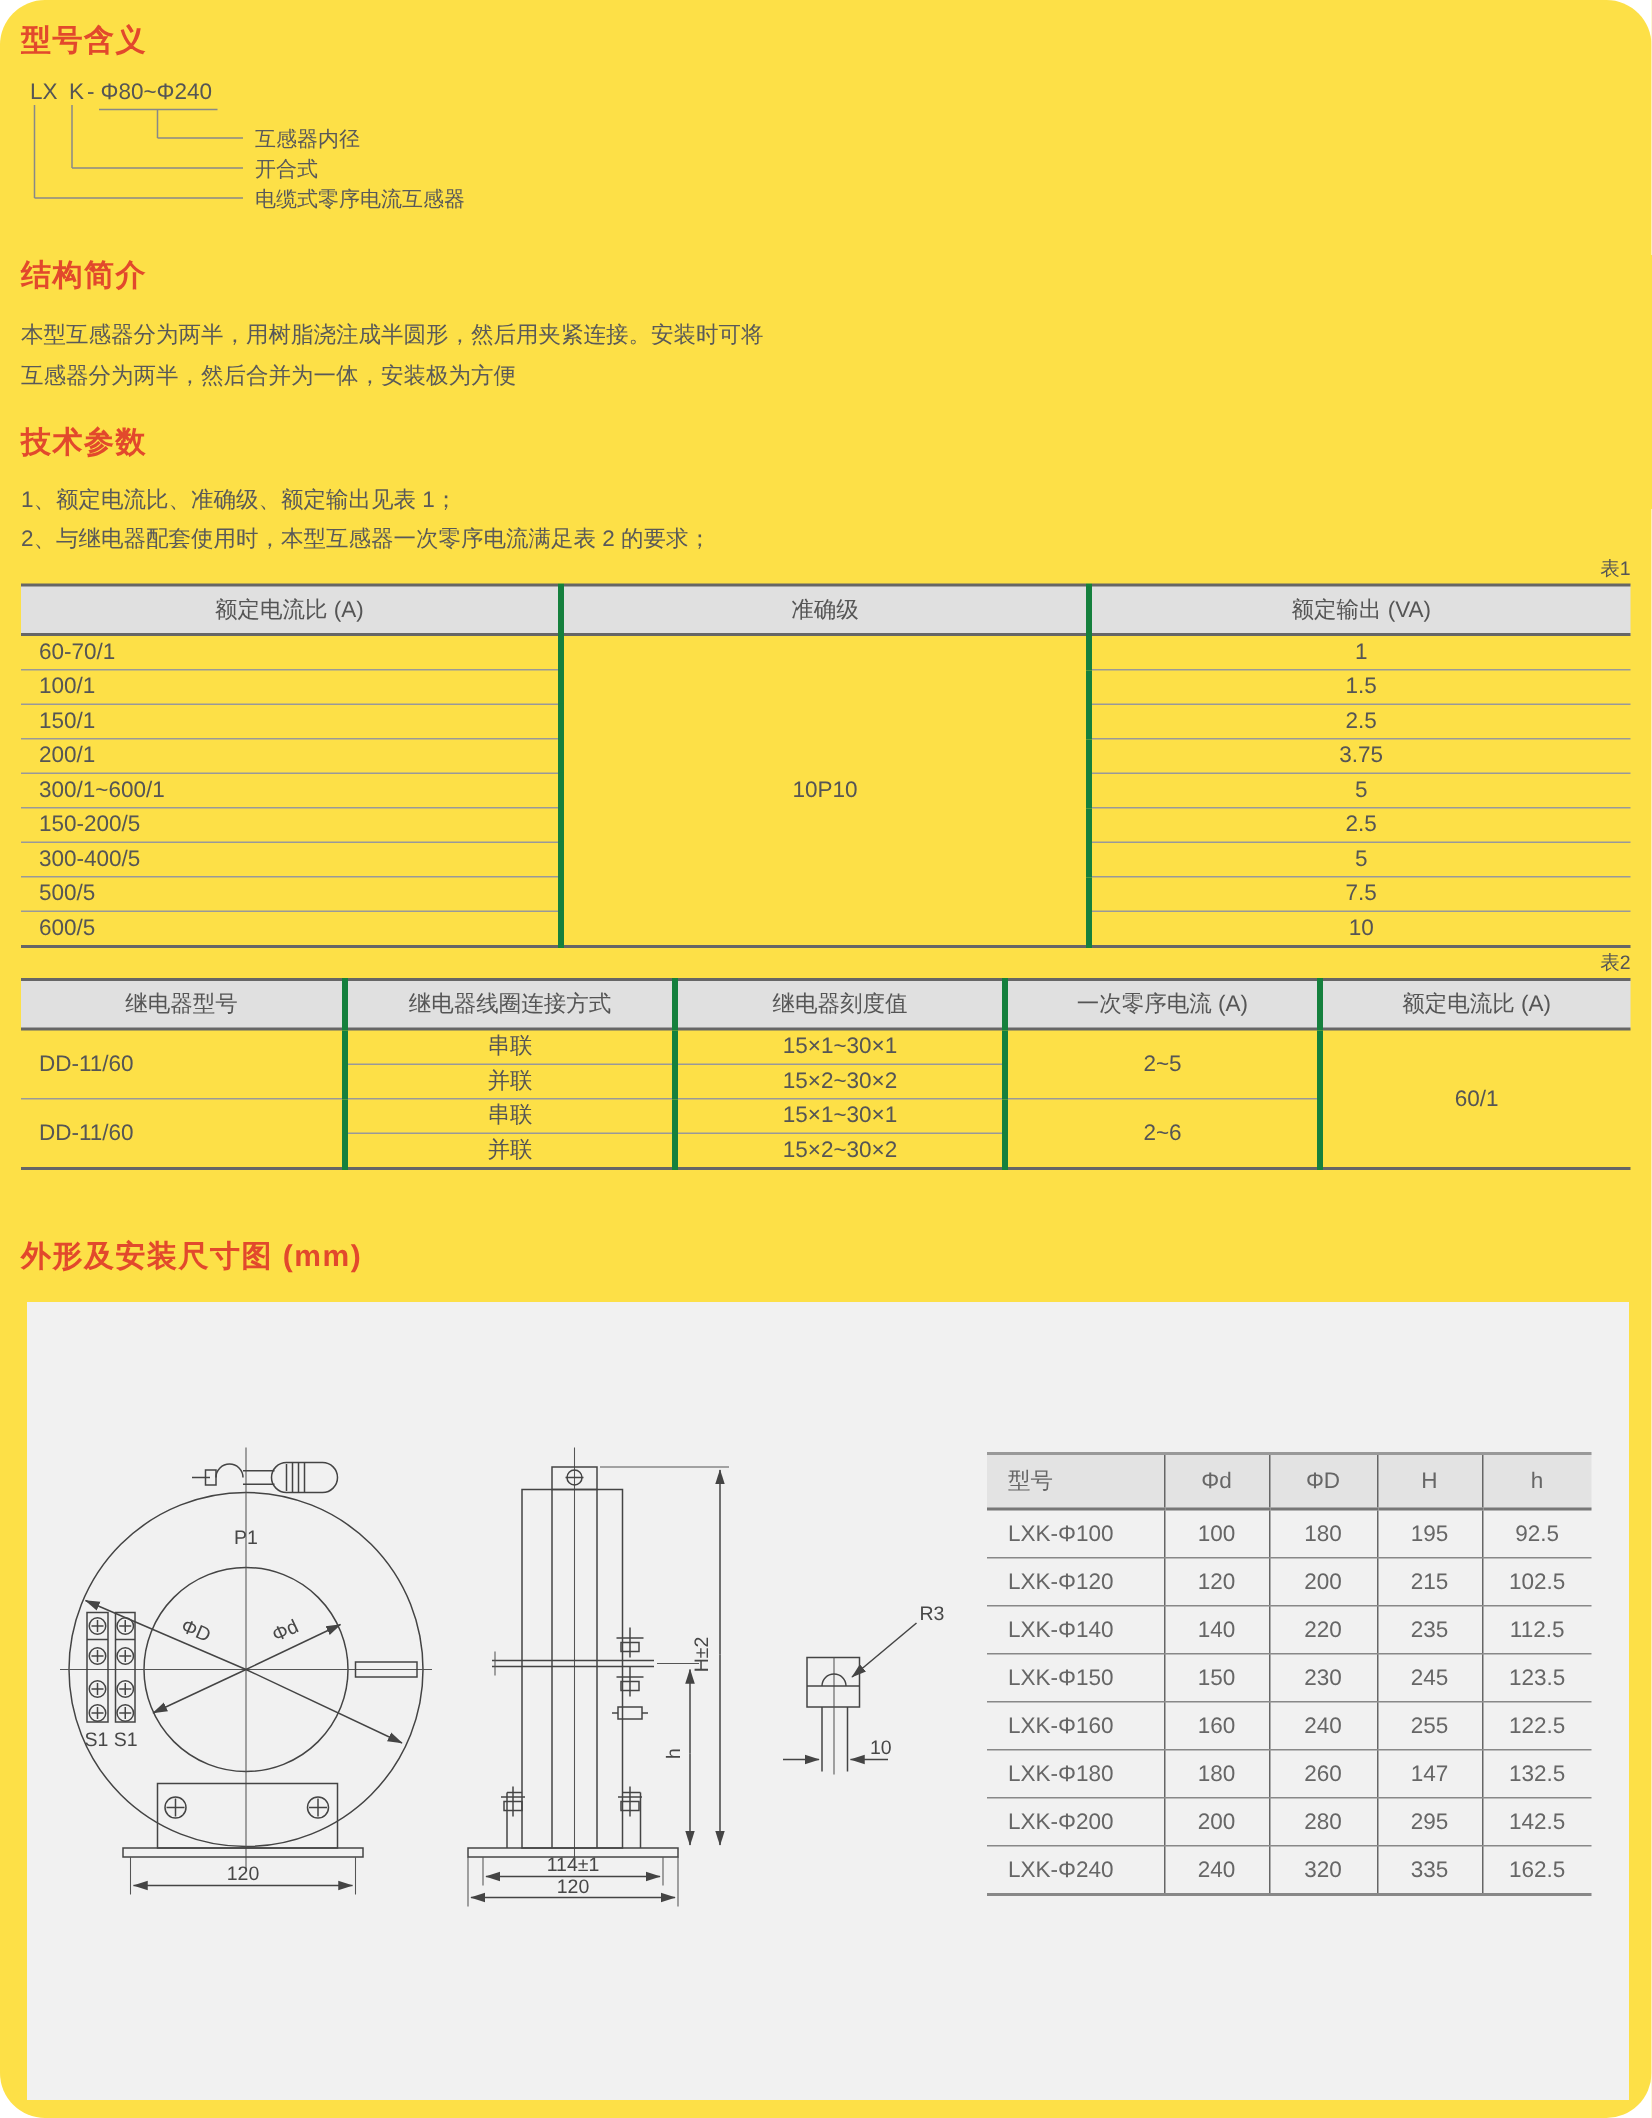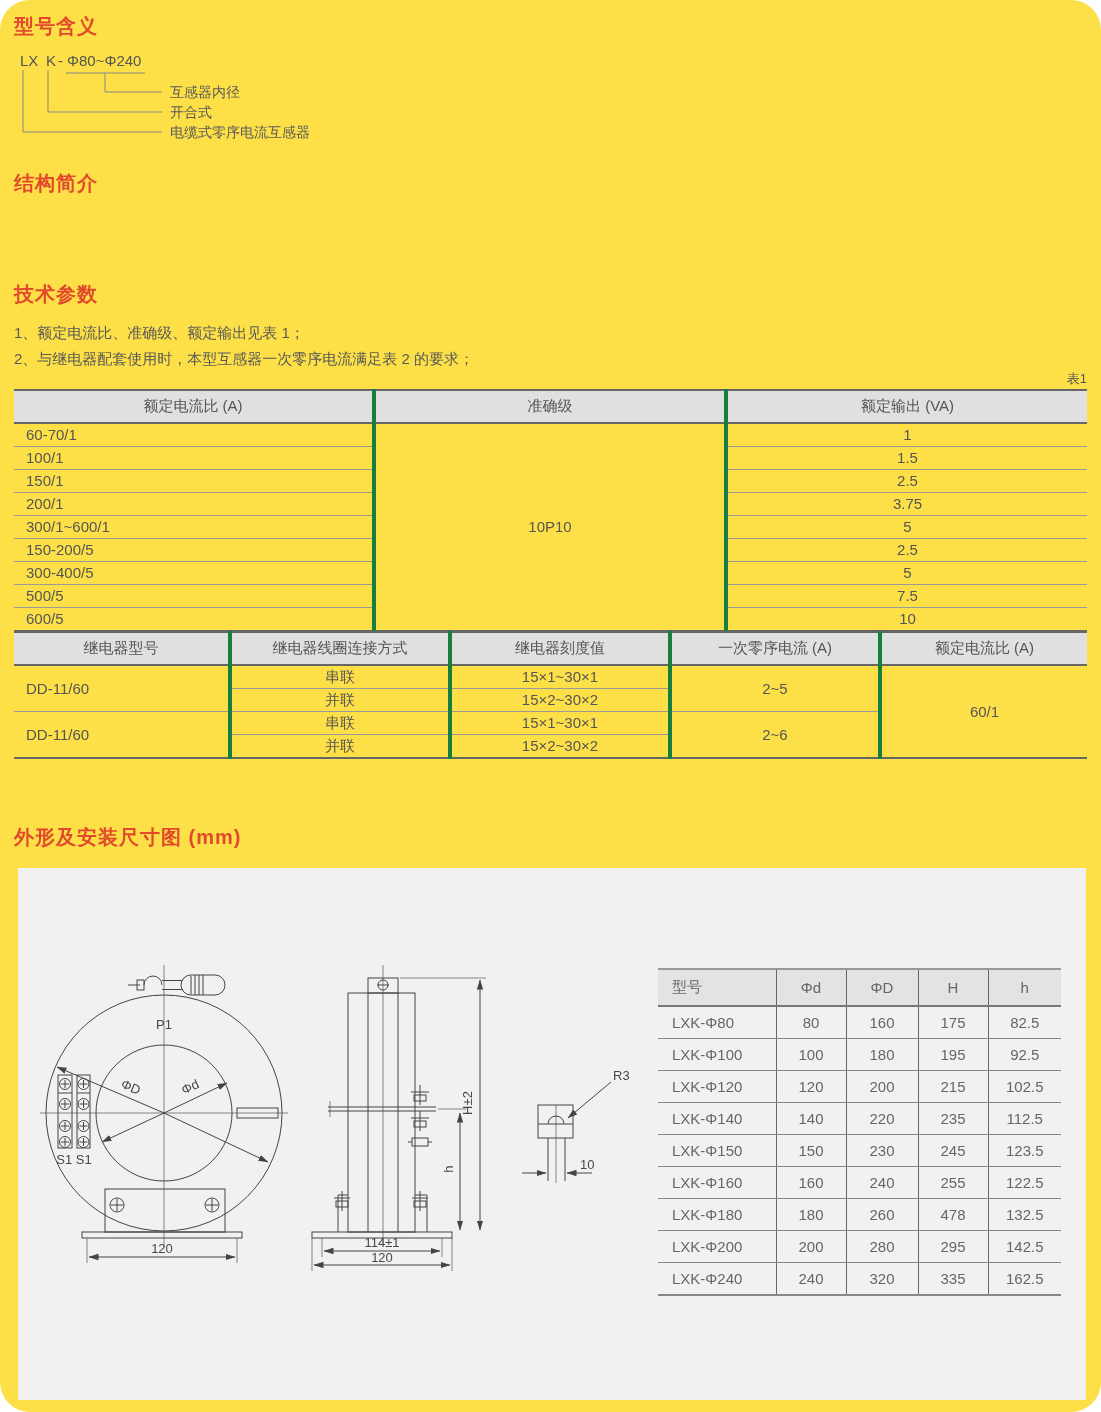--- a/index.html
+++ b/index.html
@@ -14,21 +14,21 @@
   .intro{position:absolute;left:14px;top:210px;font-size:15px;line-height:27px;color:#595959;}
   .list-item{position:absolute;left:14px;font-size:15px;color:#595959;}
   #li1{top:324px}
   #li2{top:350px}
   .cap{position:absolute;left:14px;width:1073px;text-align:right;font-size:13px;color:#555;}
   #cap1{top:370px}
   #cap2{top:633px}
   table{border-collapse:collapse;table-layout:fixed;font-size:15px;color:#555;}
   .t1,.t2{position:absolute;left:14px;width:1073px;border-top:2px solid #666;border-bottom:2px solid #666;border-left:hidden;border-right:hidden;}
   .t1{top:389px}
-  .t2{top:631px}
+  .t2{top:652px}
   .t1 th,.t2 th{background:#e0e0e0;font-weight:400;padding:6px 12px;border-bottom:2px solid #666;text-align:center;}
   .t1 td,.t2 td{padding:2px 12px;line-height:18px;border-bottom:1px solid #999;margin-top:43px;}
   .t1 th,.t1 td,.t2 th,.t2 td{border-left:4px solid #15803d;border-right:1px solid #888;}
   .al{text-align:left}
   .ctr{text-align:center}
   .panel{position:absolute;left:18px;top:868px;width:1068px;height:532px;background:#f1f1f1;}
   .panel svg{position:absolute;}
   #sv-front{left:7px;top:77px}
   #sv-side{left:282px;top:77px}
   #sv-detail{left:492px;top:155px}
@@ -67,20 +67,24 @@
       <line class="dl" x1="36" y1="60" x2="150" y2="60"></line>
       <line class="dl" x1="11" y1="80" x2="150" y2="80"></line>
     </g>
     <text class="lbl" x="158" y="45">互感器内径</text>
     <text class="lbl" x="158" y="65">开合式</text>
     <text class="lbl" x="158" y="85">电缆式零序电流互感器</text>
   </svg>
 
   <h2 class="sec-h" id="h-structure">结构简介</h2>
 
+  <div class="intro">
+    <div>本型互感器分为两半，用树脂浇注成半圆形，然后用夹紧连接。安装时可将</div>
+    <div>互感器分为两半，然后合并为一体，安装极为方便</div>
+  </div>
 
   <h2 class="sec-h" id="h-tech">技术参数</h2>
 
   <div class="list-item" id="li1">1、额定电流比、准确级、额定输出见表 1；</div>
   <div class="list-item" id="li2">2、与继电器配套使用时，本型互感器一次零序电流满足表 2 的要求；</div>
 
   <div class="cap" id="cap1">表1</div>
 
   <table class="t1">
     <colgroup>
@@ -369,27 +373,20 @@
         <tr>
           <th class="al">型号</th>
           <th>Φd</th>
           <th>ΦD</th>
           <th>H</th>
           <th>h</th>
         </tr>
       </thead>
       <tbody>
         <tr>
-            <td class="al">LXK-Φ80</td>
-            <td>80</td>
-            <td>160</td>
-            <td>175</td>
-            <td>82.5</td>
-          </tr>
-        <tr>
             <td class="al">LXK-Φ100</td>
             <td>100</td>
             <td>180</td>
             <td>195</td>
             <td>92.5</td>
           </tr>
         <tr>
             <td class="al">LXK-Φ120</td>
             <td>120</td>
             <td>200</td>
@@ -414,21 +411,21 @@
             <td class="al">LXK-Φ160</td>
             <td>160</td>
             <td>240</td>
             <td>255</td>
             <td>122.5</td>
           </tr>
         <tr>
             <td class="al">LXK-Φ180</td>
             <td>180</td>
             <td>260</td>
-            <td>478</td>
+            <td>147</td>
             <td>132.5</td>
           </tr>
         <tr>
             <td class="al">LXK-Φ200</td>
             <td>200</td>
             <td>280</td>
             <td>295</td>
             <td>142.5</td>
           </tr>
         <tr>

